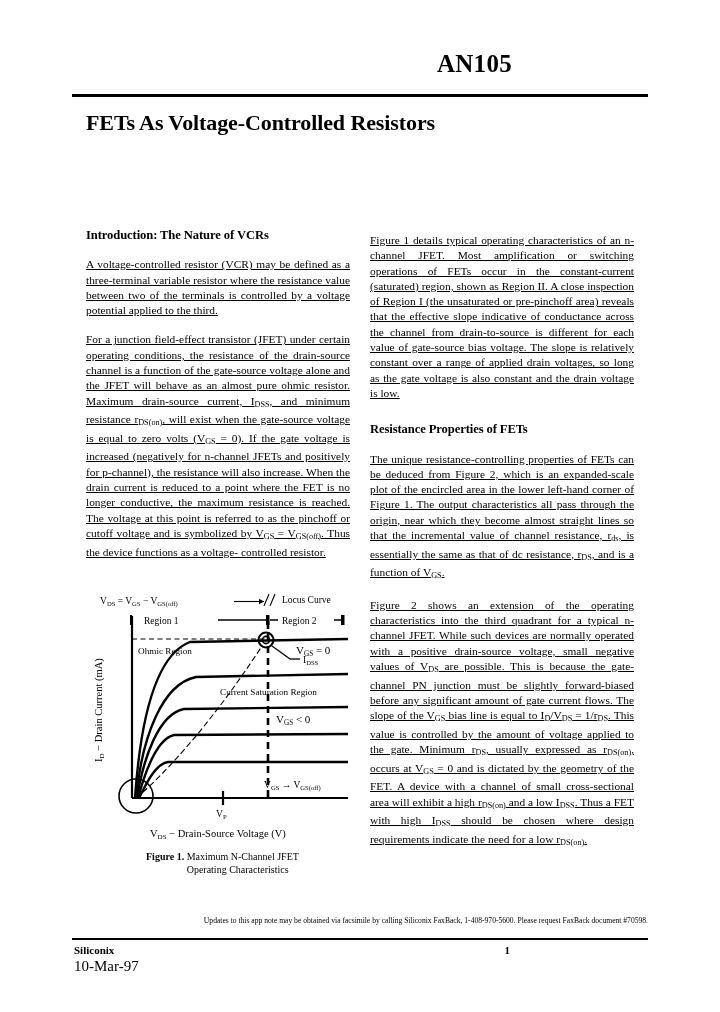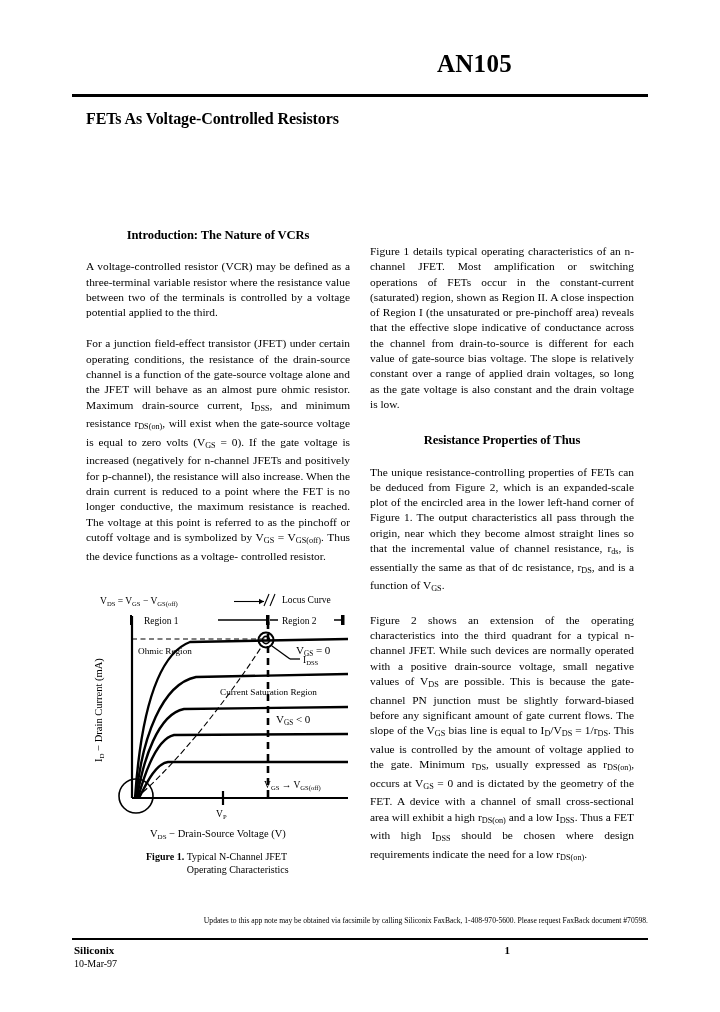--- a/index.html
+++ b/index.html
@@ -39,50 +39,51 @@
     left: 72px;
     top: 94px;
     width: 576px;
     height: 2.6px;
     background: #000;
   }
   .doc-title {
     position: absolute;
     left: 86px;
     top: 110px;
-    font-size: 16px;
+    font-size: 22px;
     font-weight: bold;
     letter-spacing: -0.1px;
   }
 
   
   .col {
     position: absolute;
     top: 228px;
     width: 264px;
     font-size: 11.4px;
     line-height: 15.3px;
     text-align: justify;
   }
   .col-left  { left: 86px; }
   .col-right { left: 370px; }
 
   .sec-head {
     font-weight: bold;
     font-size: 12.6px;
     margin: 0 0 14px 0;
-    text-align: center;
+    text-align: left;
     letter-spacing: -0.1px;
   }
   .sec-head.spaced { margin-top: 21px; }
 
   p.body {
-    margin: 16px 0 14px 0;
+    margin: 5px 0 14px 0;
     text-align: justify;
     hyphens: manual;
+    text-decoration: underline;
   }
   sub { font-size: 0.72em; vertical-align: -0.28em; }
 
   
   .figure-wrap {
     position: absolute;
     left: 86px;
     top: 592px;
     width: 268px;
     height: 310px;
@@ -121,21 +122,21 @@
     left: 74px;
     top: 944px;
     font-size: 11px;
     font-weight: bold;
     text-align: right;
   }
   .footer-date {
     position: absolute;
     left: 74px;
     top: 958px;
-    font-size: 10px;
+    font-size: 15px;
   }
   .footer-page {
     position: absolute;
     right: 74px;
     top: 944px;
     font-size: 11px;
     font-weight: bold;
   }
 </style>
 </head>
@@ -151,21 +152,21 @@
     <div class="sec-head">Introduction: The Nature of VCRs</div>
 
     <p class="body">A voltage-controlled resistor (VCR) may be defined as a three-terminal variable resistor where the resistance value between two of the terminals is controlled by a voltage potential applied to the third.</p>
 
     <p class="body"><span>For a junction field-effect transistor (JFET) under certain operating conditions, the resistance of the drain-source channel is a function of the gate-source voltage alone and the JFET will behave as an almost pure ohmic resistor. Maximum drain-source current, I</span><sub>DSS</sub><span>, and minimum resistance r</span><sub>DS(on)</sub><span>, will exist when the gate-source voltage is equal to zero volts (V</span><sub>GS</sub><span> = 0). If the gate voltage is increased (negatively for n-channel JFETs and positively for p-channel), the resistance will also increase. When the drain current is reduced to a point where the FET is no longer conductive, the maximum resistance is reached. The voltage at this point is referred to as the pinchoff or cutoff voltage and is symbolized by V</span><sub>GS</sub><span> = V</span><sub>GS(off)</sub><span>. Thus the device functions as a voltage- controlled resistor.</span></p>
   </div>
 
   <div class="col col-right">
     <p class="body">Figure 1 details typical operating characteristics of an n-channel JFET. Most amplification or switching operations of FETs occur in the constant-current (saturated) region, shown as Region II. A close inspection of Region I (the unsaturated or pre-pinchoff area) reveals that the effective slope indicative of conductance across the channel from drain-to-source is different for each value of gate-source bias voltage. The slope is relatively constant over a range of applied drain voltages, so long as the gate voltage is also constant and the drain voltage is low.</p>
 
-    <div class="sec-head spaced">Resistance Properties of Thus</div>
+    <div class="sec-head spaced">Resistance Properties of FETs</div>
 
     <p class="body"><span>The unique resistance-controlling properties of FETs can be deduced from Figure 2, which is an expanded-scale plot of the encircled area in the lower left-hand corner of Figure 1. The output characteristics all pass through the origin, near which they become almost straight lines so that the incremental value of channel resistance, r</span><sub>ds</sub><span>, is essentially the same as that of dc resistance, r</span><sub>DS</sub><span>, and is a function of V</span><sub>GS</sub><span>.</span></p>
 
     <p class="body"><span>Figure 2 shows an extension of the operating characteristics into the third quadrant for a typical n-channel JFET. While such devices are normally operated with a positive drain-source voltage, small negative values of V</span><sub>DS</sub><span> are possible. This is because the gate-channel PN junction must be slightly forward-biased before any significant amount of gate current flows. The slope of the V</span><sub>GS</sub><span> bias line is equal to I</span><sub>D</sub><span>/V</span><sub>DS</sub><span> = 1/r</span><sub>DS</sub><span>. This value is controlled by the amount of voltage applied to the gate. Minimum r</span><sub>DS</sub><span>, usually expressed as r</span><sub>DS(on)</sub><span>, occurs at V</span><sub>GS</sub><span> = 0 and is dictated by the geometry of the FET. A device with a channel of small cross-sectional area will exhibit a high r</span><sub>DS(on)</sub><span> and a low I</span><sub>DSS</sub><span>. Thus a FET with high I</span><sub>DSS</sub><span> should be chosen where design requirements indicate the need for a low r</span><sub>DS(on)</sub><span>.</span></p>
   </div>
 
   <div class="figure-wrap">
     <svg width="268" height="250" viewBox="0 0 268 250">
 
       <text x="14" y="12" font-family="Liberation Serif, serif" font-size="9.5">
@@ -234,21 +235,21 @@
       </text>
 
       <text x="64" y="245" font-family="Liberation Serif, serif" font-size="10.5">
         V<tspan font-size="7" dy="2.3">DS</tspan><tspan dy="-2.3"> − Drain-Source Voltage (V)</tspan>
       </text>
     </svg>
 
     <div class="fig-caption">
       <span class="fignum">Figure 1.</span>
       <span class="capbody">
-        <span>Typical N-Channel JFET</span><br>
+        <span>Maximum N-Channel JFET</span><br>
         <span>Operating Characteristics</span>
       </span>
     </div>
   </div>
 
   <div class="footnote">Updates to this app note may be obtained via facsimile by calling Siliconix FaxBack, 1-408-970-5600. Please request FaxBack document #70598.</div>
   <div class="footer-rule"></div>
   <div class="footer-company">Siliconix</div>
   <div class="footer-date">10-Mar-97</div>
   <div class="footer-page">1</div>

